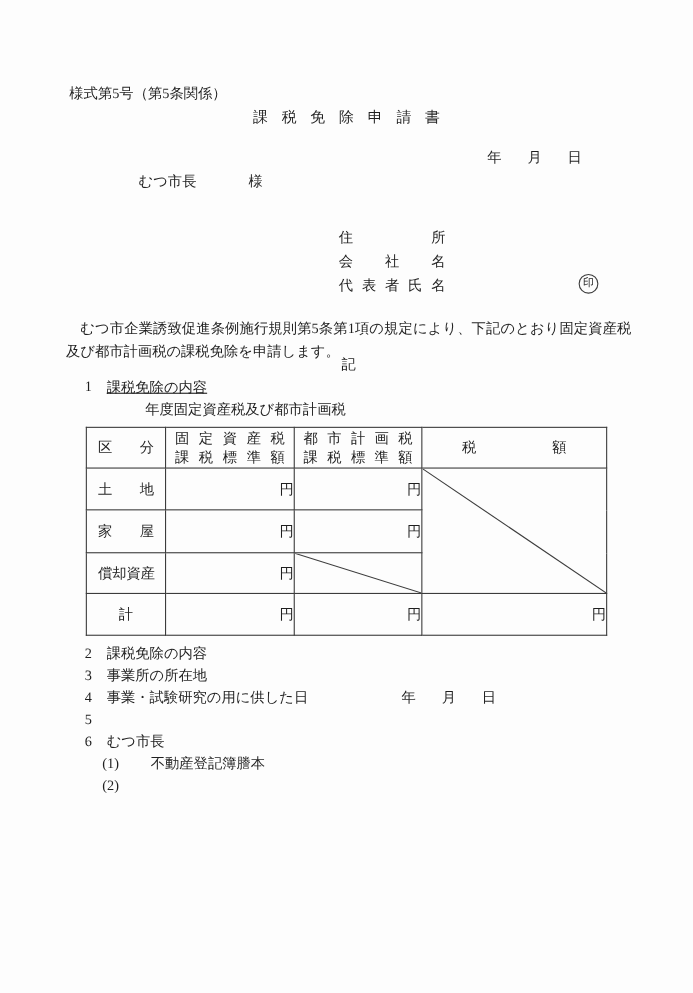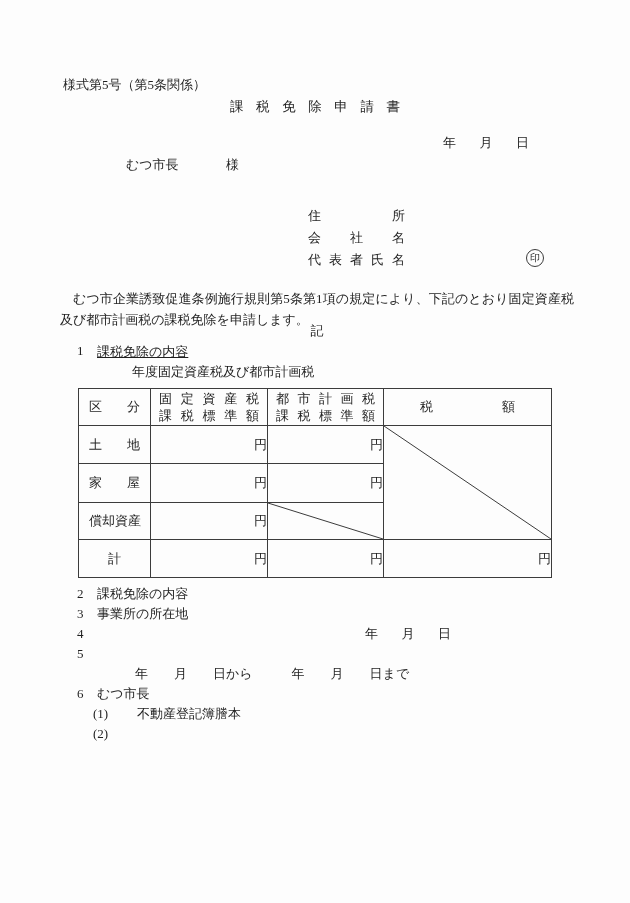--- a/index.html
+++ b/index.html
@@ -226,30 +226,30 @@
   <div class="item-line">
     <span class="item-no">2</span>
     <span>課税免除の内容</span>
   </div>
   <div class="item-line">
     <span class="item-no">3</span>
     <span>事業所の所在地</span>
   </div>
   <div class="item-line">
     <span class="item-no">4</span>
+    <span>事業・試験研究の用に供した日</span>
     <span class="item4-date justified">
         <span>年</span>
         <span>月</span>
         <span>日</span>
       </span>
   </div>
   <div class="item-line">
     <span class="item-no">5</span>
   </div>
-  <div class="sub-line">年　　月　　日から　　　年　　月　　日まで</div>
   <div class="item-line">
     <span class="item-no">6</span>
     <span>むつ市長</span>
   </div>
   <div class="att-line">
     <span class="att-no">(1)</span>
     <span>不動産登記簿謄本</span>
   </div>
   <div class="att-line">
     <span class="att-no">(2)</span>

